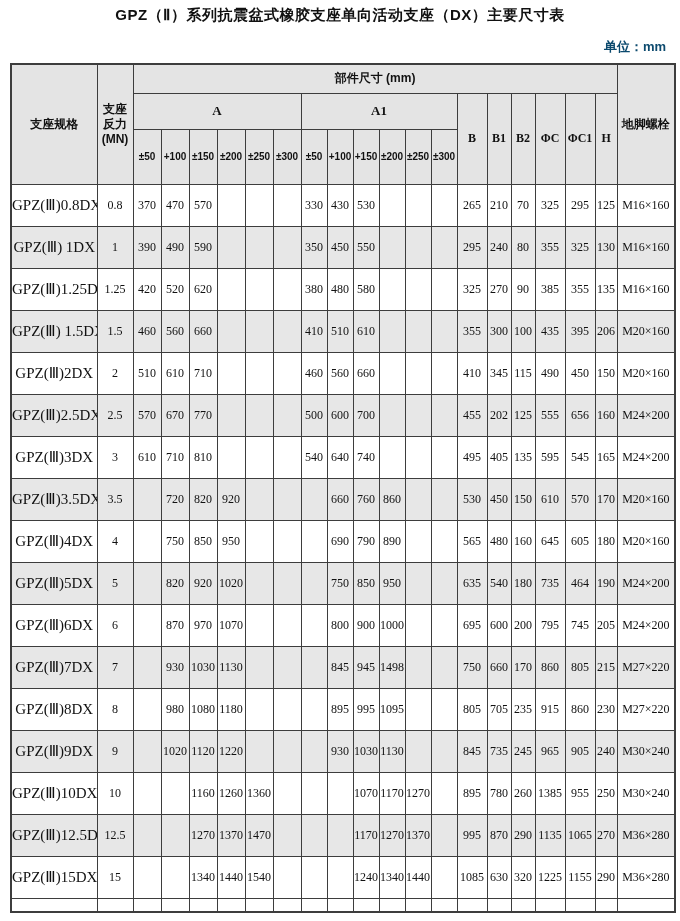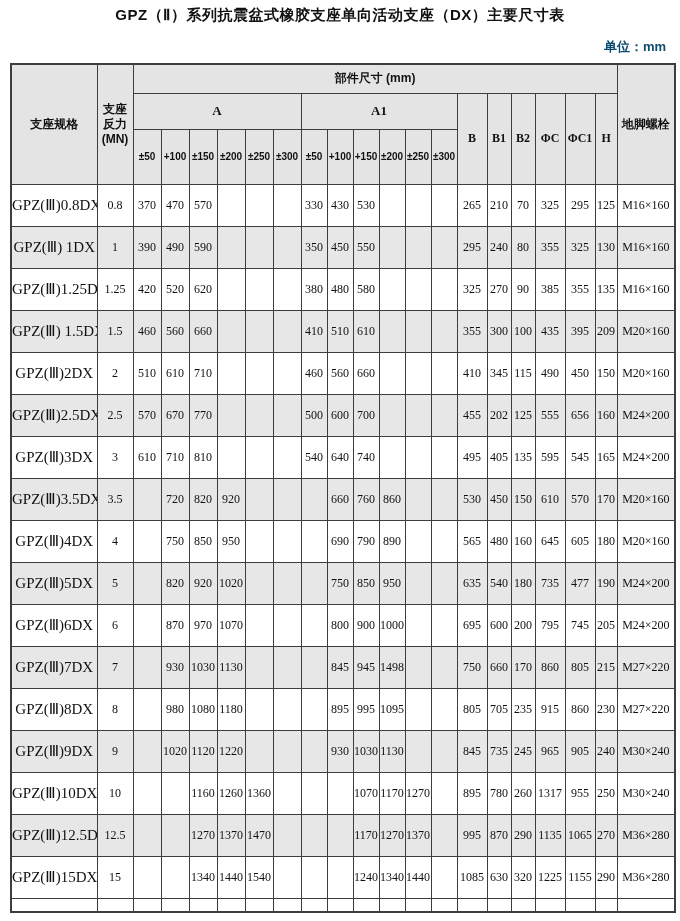--- a/index.html
+++ b/index.html
@@ -178,21 +178,21 @@
           <td>510</td>
           <td>610</td>
           <td></td>
           <td></td>
           <td></td>
           <td>355</td>
           <td>300</td>
           <td>100</td>
           <td>435</td>
           <td>395</td>
-          <td>209</td>
+          <td>206</td>
           <td class="bolt">M20×160</td>
         </tr>
         <tr>
           <td class="spec">GPZ(Ⅲ)2DX</td>
           <td>2</td>
           <td>510</td>
           <td>610</td>
           <td>710</td>
           <td></td>
           <td></td>
@@ -315,21 +315,21 @@
           <td></td>
           <td>750</td>
           <td>850</td>
           <td>950</td>
           <td></td>
           <td></td>
           <td>635</td>
           <td>540</td>
           <td>180</td>
           <td>735</td>
-          <td>477</td>
+          <td>464</td>
           <td>190</td>
           <td class="bolt">M24×200</td>
         </tr>
         <tr>
           <td class="spec">GPZ(Ⅲ)6DX</td>
           <td>6</td>
           <td></td>
           <td>870</td>
           <td>970</td>
           <td>1070</td>
@@ -429,21 +429,21 @@
           <td></td>
           <td></td>
           <td></td>
           <td>1070</td>
           <td>1170</td>
           <td>1270</td>
           <td></td>
           <td>895</td>
           <td>780</td>
           <td>260</td>
-          <td>1317</td>
+          <td>1385</td>
           <td>955</td>
           <td>250</td>
           <td class="bolt">M30×240</td>
         </tr>
         <tr class="shaded">
           <td class="spec">GPZ(Ⅲ)12.5DX</td>
           <td>12.5</td>
           <td></td>
           <td></td>
           <td>1270</td>

